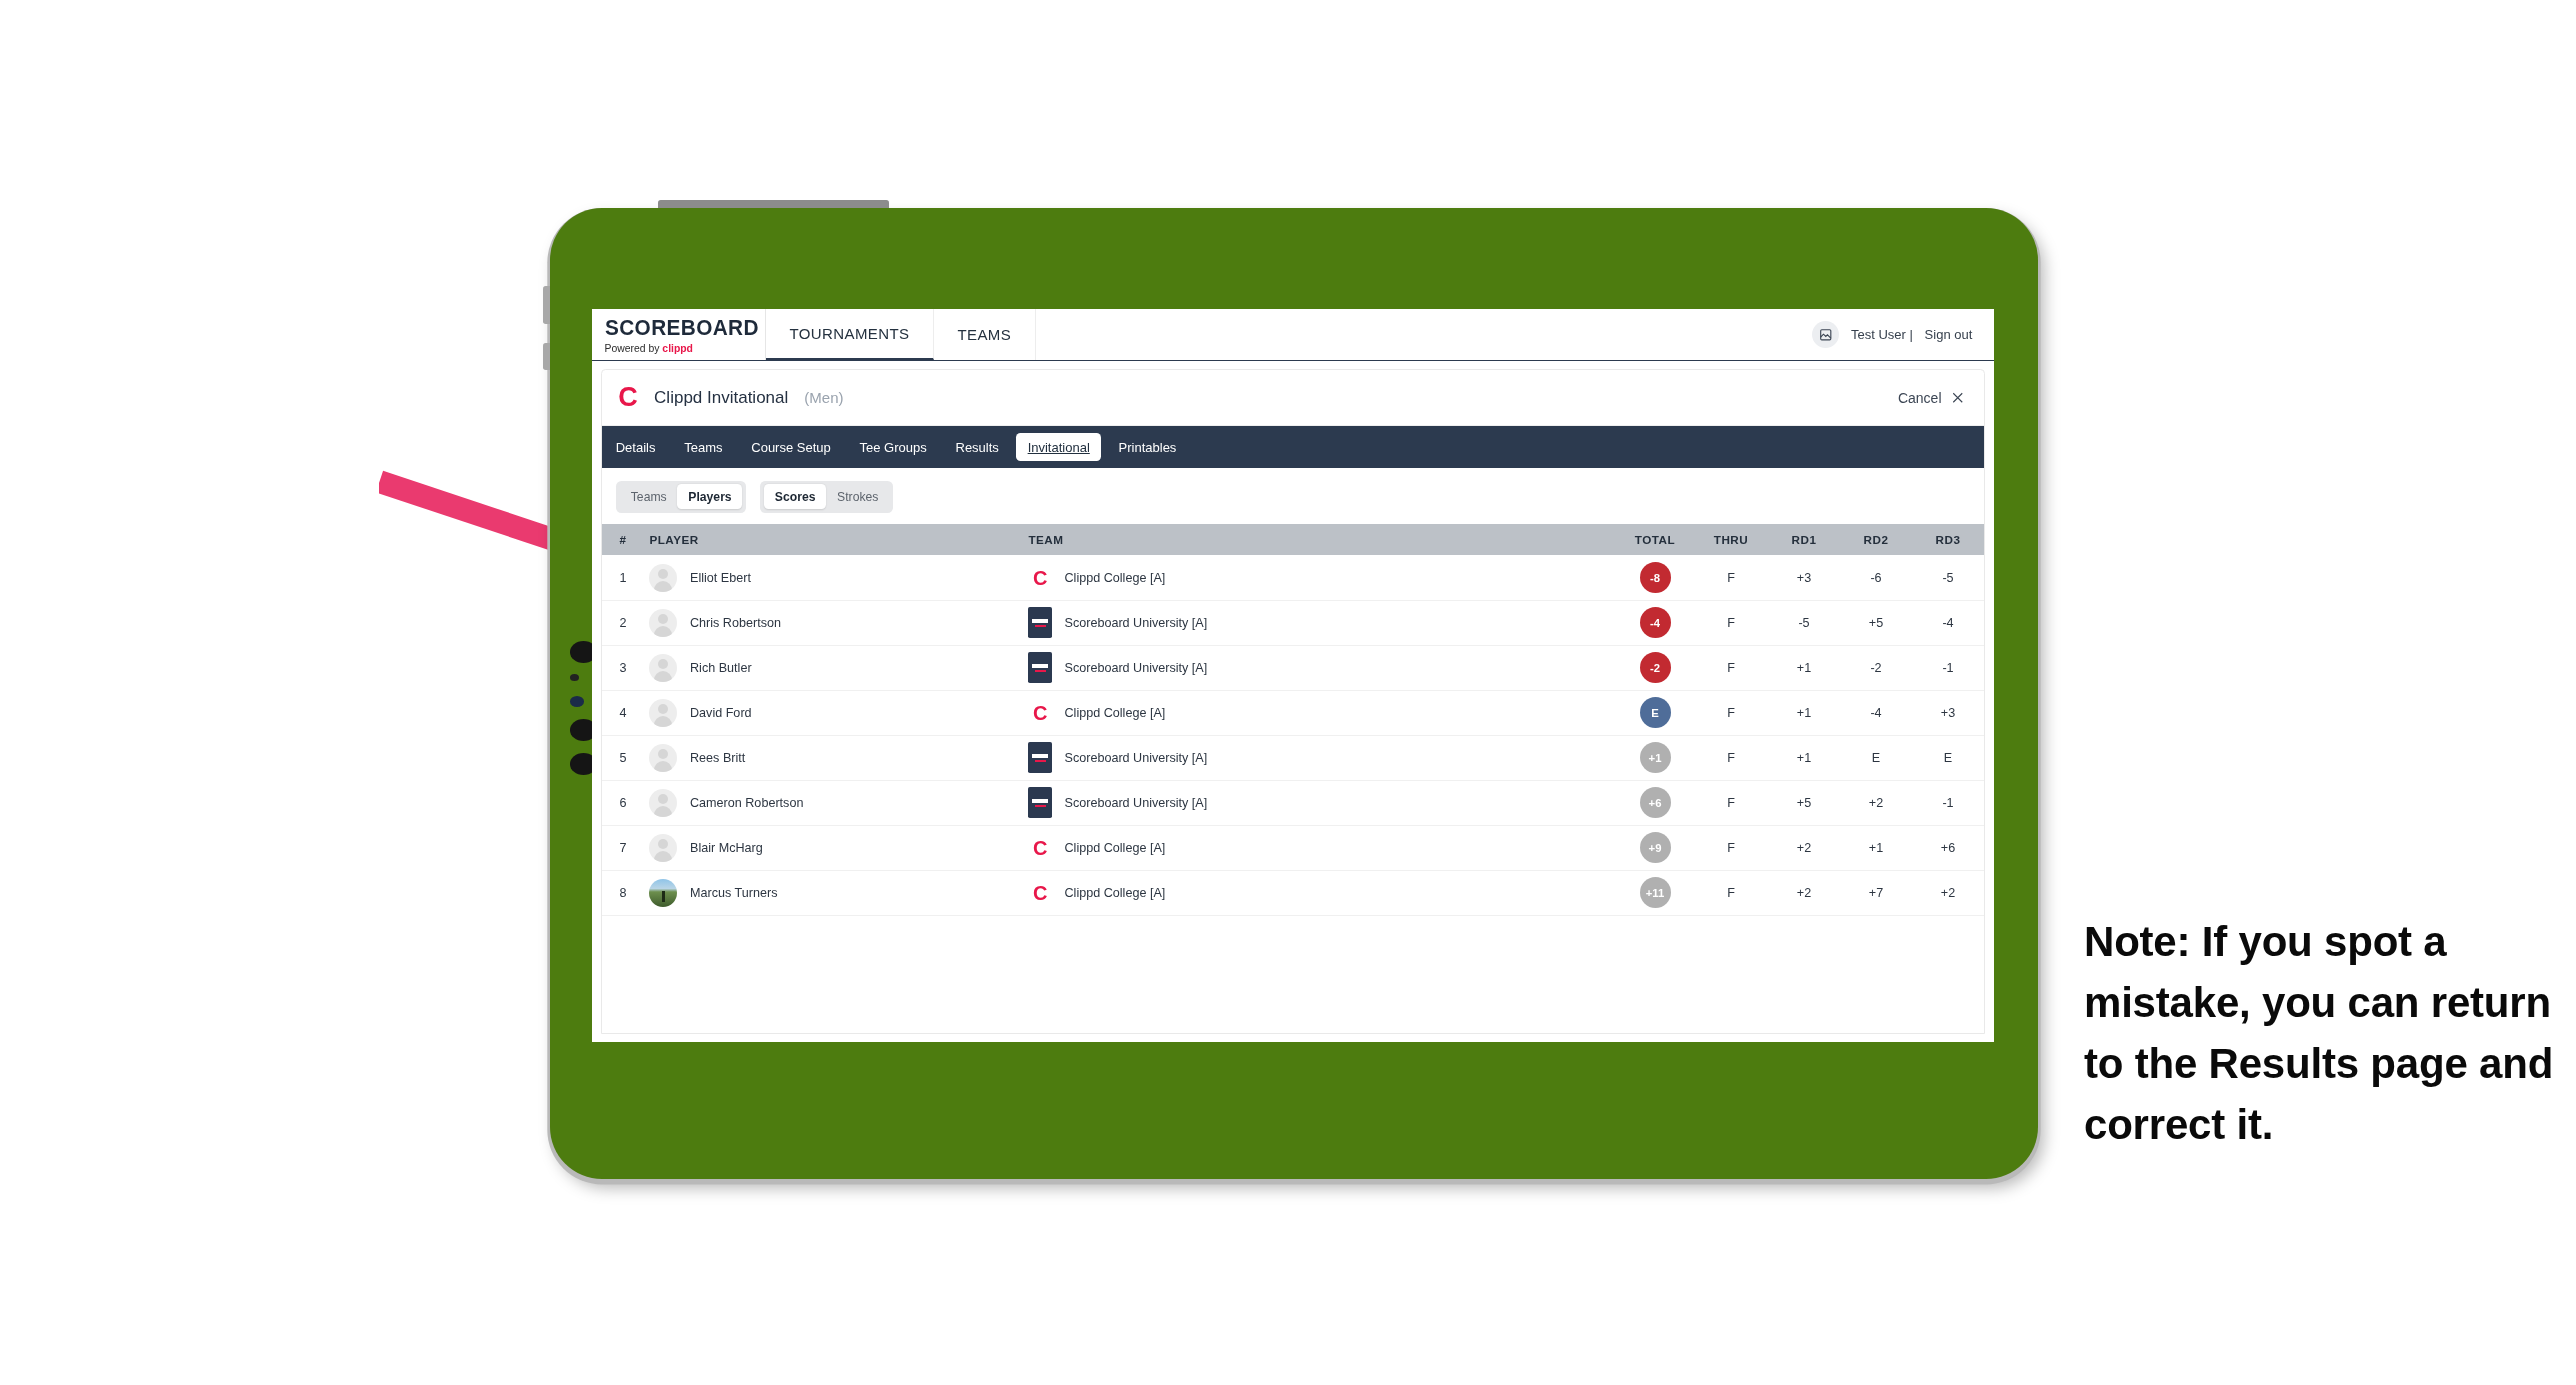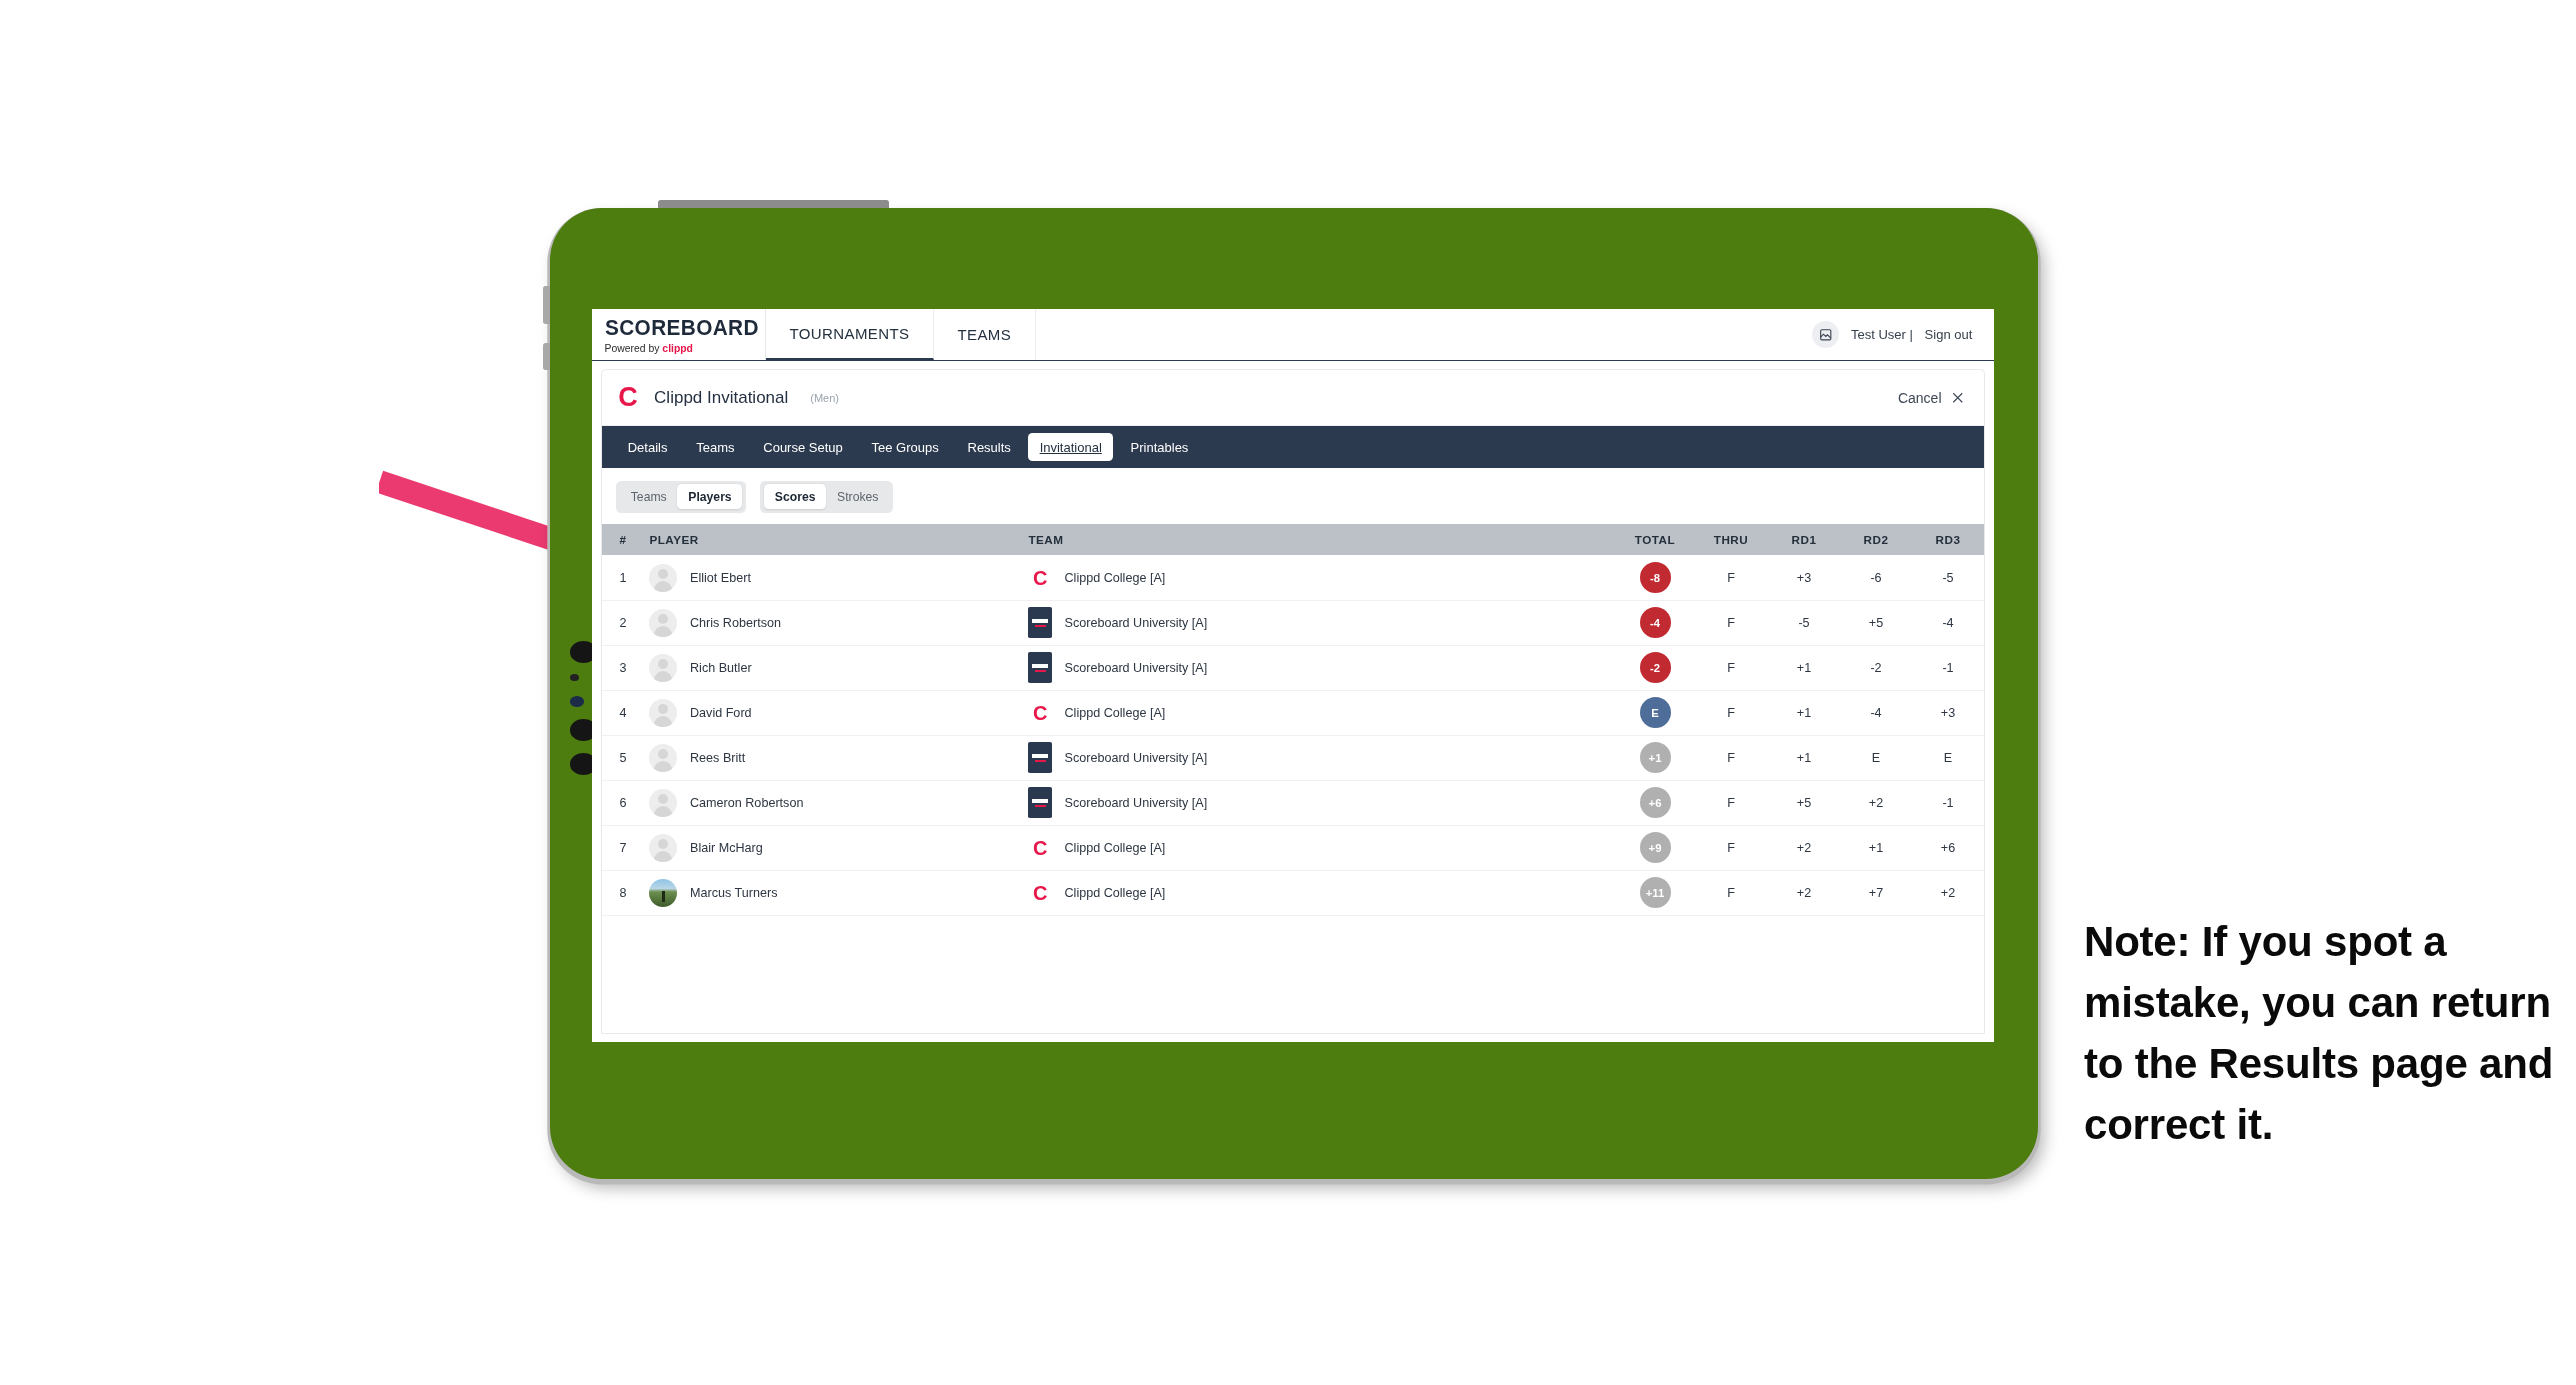--- a/index.html
+++ b/index.html
@@ -100,27 +100,27 @@
     margin: 8.1px 9px 0 9px; background: #fff;
     border: 0.9px solid #e9e9e9; border-radius: 4.5px 4.5px 0 0;
     height: 665px; overflow: hidden;
   }
   .card-head {
     display: flex; align-items: center; height: 56px;
     padding: 0 20px 0 16.3px; border-bottom: 0.9px solid #efefef;
   }
   .c-logo { font-size: 27px; font-weight: 800; color: #e8174a; line-height: 1; margin-right: 16.3px; }
   .evt-title { font-size: 17px; color: #253142; }
-  .evt-gender { font-size: 11px; color: #9aa3ae; margin-left: 22px; }
+  .evt-gender { font-size: 15px; color: #9aa3ae; margin-left: 16px; }
   .cancel { margin-left: auto; display: flex; align-items: center; gap: 9px;
             font-size: 14px; color: #3c4busy; color:#3c4654; cursor: pointer; }
 
   .subnav {
     display: flex; align-items: center; gap: 5.4px;
-    height: 42px; background: #2c3a4f; padding: 0 14px;
+    height: 42px; background: #2c3a4f; padding: 0 2px;
   }
   .subnav .s {
     font-size: 13px; color: #ffffff; padding: 6.3px 11.7px; border-radius: 4.5px;
     cursor: pointer; white-space: nowrap;
   }
   .subnav .s.active {
     background: #ffffff; color: #22303f; text-decoration: underline;
     font-weight: 400;
   }
 

